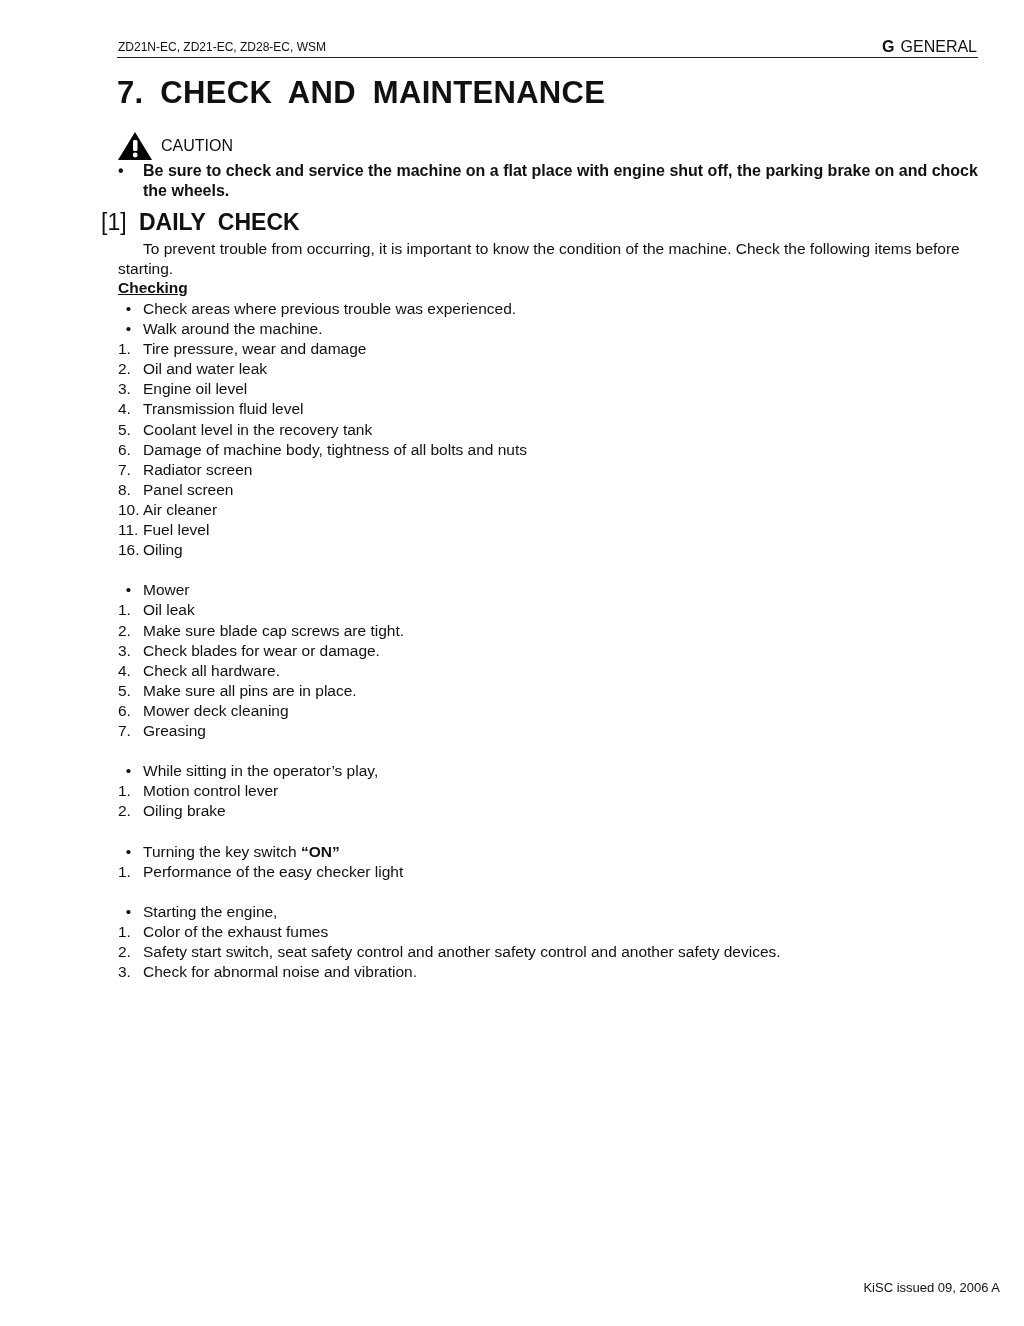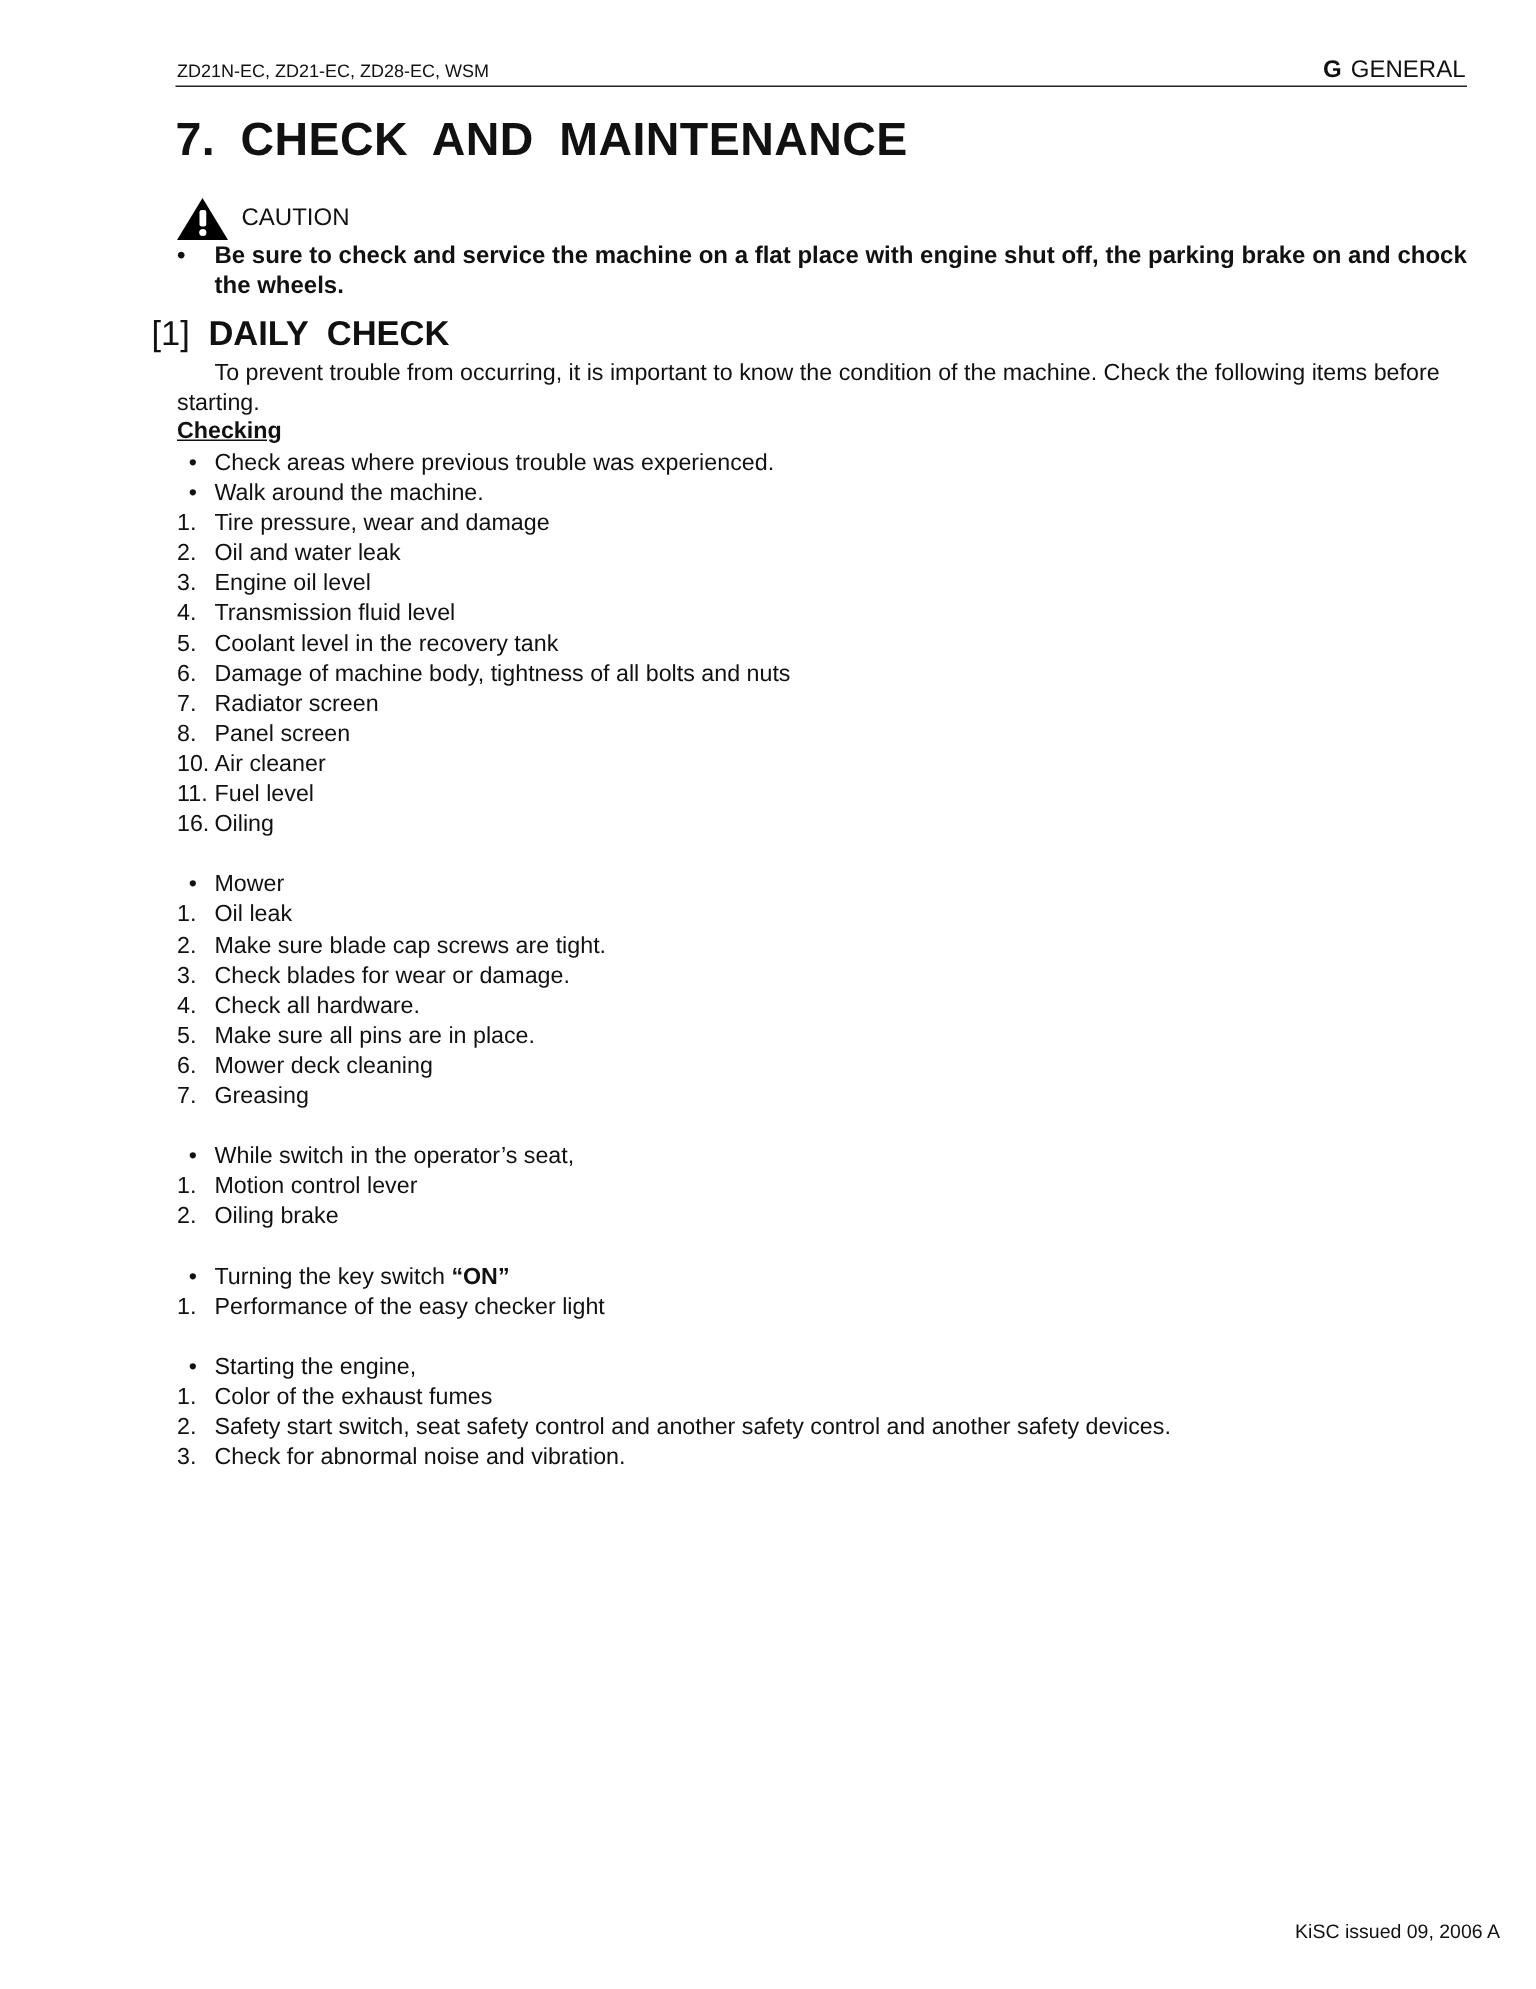--- a/index.html
+++ b/index.html
@@ -75,21 +75,21 @@
     <div class="gap"></div>
     <div class="row"><span class="mk bul">•</span><span style="white-space: pre;">Mower</span></div>
     <div class="row"><span class="mk">1.</span><span style="white-space: pre;">Oil leak</span></div>
     <div class="row"><span class="mk">2.</span><span style="white-space: pre;">Make sure blade cap screws are tight.</span></div>
     <div class="row"><span class="mk">3.</span><span style="white-space: pre;">Check blades for wear or damage.</span></div>
     <div class="row"><span class="mk">4.</span><span style="white-space: pre;">Check all hardware.</span></div>
     <div class="row"><span class="mk">5.</span><span style="white-space: pre;">Make sure all pins are in place.</span></div>
     <div class="row"><span class="mk">6.</span><span style="white-space: pre;">Mower deck cleaning</span></div>
     <div class="row"><span class="mk">7.</span><span style="white-space: pre;">Greasing</span></div>
     <div class="gap"></div>
-    <div class="row"><span class="mk bul">•</span><span style="white-space: pre;">While switch in the operator’s seat,</span></div>
+    <div class="row"><span class="mk bul">•</span><span style="white-space: pre;">While sitting in the operator’s play,</span></div>
     <div class="row"><span class="mk">1.</span><span style="white-space: pre;">Motion control lever</span></div>
     <div class="row"><span class="mk">2.</span><span style="white-space: pre;">Oiling brake</span></div>
     <div class="gap"></div>
     <div class="row"><span class="mk bul">•</span><span style="white-space: pre;">Turning the key switch </span><b>“ON”</b></div>
     <div class="row"><span class="mk">1.</span><span style="white-space: pre;">Performance of the easy checker light</span></div>
     <div class="gap"></div>
     <div class="row"><span class="mk bul">•</span><span style="white-space: pre;">Starting the engine,</span></div>
     <div class="row"><span class="mk">1.</span><span style="white-space: pre;">Color of the exhaust fumes</span></div>
     <div class="row"><span class="mk">2.</span><span style="white-space: pre;">Safety start switch, seat safety control and another safety control and another safety devices.</span></div>
     <div class="row"><span class="mk">3.</span><span style="white-space: pre;">Check for abnormal noise and vibration.</span></div>

